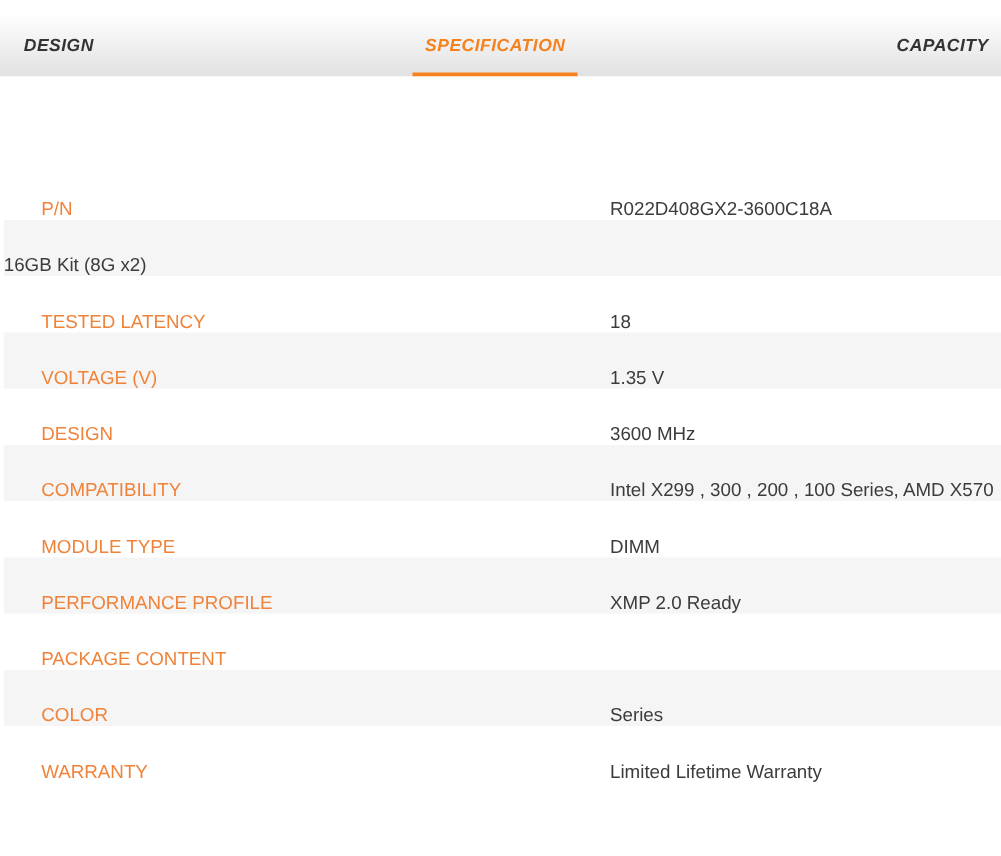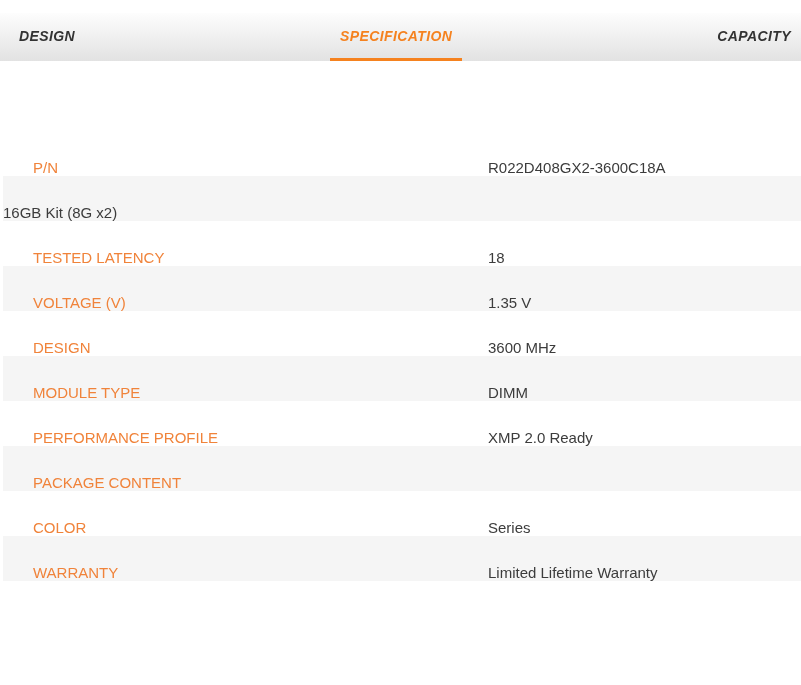--- a/index.html
+++ b/index.html
@@ -106,20 +106,24 @@
     <div class="spec-row">
       <div class="spec-label">VOLTAGE (V)</div>
       <div class="spec-value">1.35 V</div>
     </div>
 
     <div class="spec-row">
       <div class="spec-label">DESIGN</div>
       <div class="spec-value">3600 MHz</div>
     </div>
 
+    <div class="spec-row">
+      <div class="spec-label">COMPATIBILITY</div>
+      <div class="spec-value">Intel X299 , 300 , 200 , 100 Series, AMD X570</div>
+    </div>
 
     <div class="spec-row">
       <div class="spec-label">MODULE TYPE</div>
       <div class="spec-value">DIMM</div>
     </div>
 
     <div class="spec-row">
       <div class="spec-label">PERFORMANCE PROFILE</div>
       <div class="spec-value">XMP 2.0 Ready</div>
     </div>

